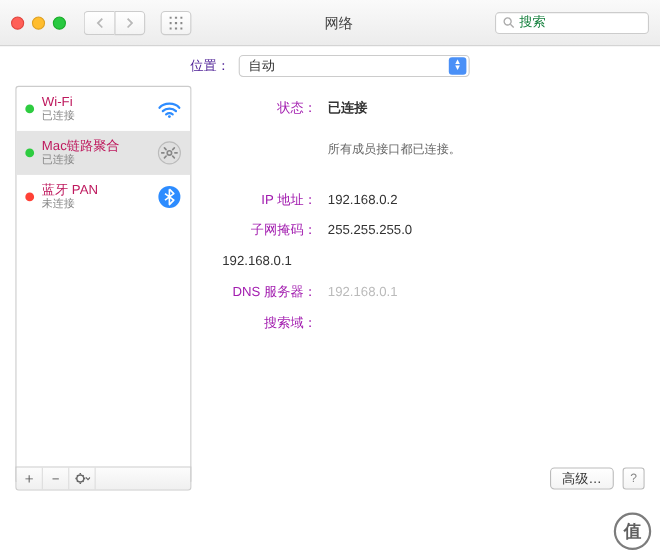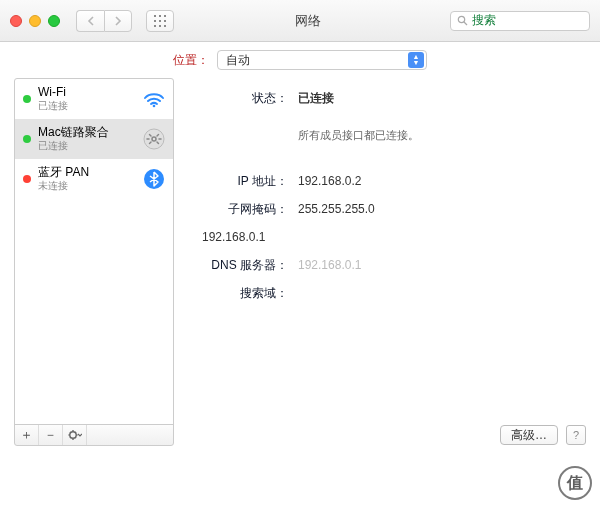--- a/index.html
+++ b/index.html
@@ -11,38 +11,38 @@
   .yellow { background: #ffbd2e; border: 1px solid #dea123; }
   .green { background: #28c940; border: 1px solid #1aab29; }
   .nav-group { display: flex; }
   .nav-btn { width: 28px; height: 22px; background: linear-gradient(#fff,#f3f3f3); border: 1px solid #ccc; display: flex; align-items: center; justify-content: center; color: #aaa; cursor: default; }
   .nav-btn:first-child { border-radius: 4px 0 0 4px; border-right: none; }
   .nav-btn:last-child { border-radius: 0 4px 4px 0; }
   .apps-btn { width: 28px; height: 22px; background: linear-gradient(#fff,#f3f3f3); border: 1px solid #ccc; border-radius: 4px; display: flex; align-items: center; justify-content: center; margin-left: 6px; color: #888; }
   .title { position: absolute; left: 16px; right: 0; text-align: center; font-size: 13px; color: #444; pointer-events: none; }
   .search { margin-left: auto; width: 140px; height: 20px; border: 1px solid #ccc; border-radius: 4px; background: #fff; display: flex; align-items: center; padding: 0 6px; gap: 4px; color: #15803d; font-size: 12px; }
   .location-row { height: 36px; display: flex; align-items: center; justify-content: center; gap: 8px; font-size: 12px; }
-  .loc-label { color: #b91c1c; }
+  .loc-label { color: #4c1d95; }
   .select { height: 20px; border: 1px solid #ccc; border-radius: 4px; background: #fff; display: flex; align-items: center; justify-content: space-between; padding: 0 2px 0 8px; font-size: 12px; }
   .select.loc { width: 210px; }
   .select-arrows { width: 16px; height: 16px; background: #4a90f7; border-radius: 3px; display: flex; flex-direction: column; align-items: center; justify-content: center; color: #fff; font-size: 7px; line-height: 6px; }
   .content { display: flex; height: 360px; padding: 0 14px 0 14px; }
   .sidebar { width: 160px; border: 1px solid #ccc; border-radius: 3px 3px 0 0; background: #fff; overflow: hidden; }
   .sb-item { display: flex; align-items: center; height: 40px; padding: 0 8px; border-bottom: none; position: relative; cursor: default; }
   .sb-item.selected { background: #e4e4e4; }
   .status-dot { width: 8px; height: 8px; border-radius: 50%; margin-right: 7px; }
   .green-dot { background: #2ecc40; }
   .red-dot { background: #ff4136; }
   .sb-text { flex: 1; display: flex; flex-direction: column; line-height: 14px; }
-  .sb-name { font-size: 12px; color: #000000; }
+  .sb-name { font-size: 12px; color: #be185d; }
   .sb-status { font-size: 10px; color: #888; }
   .sb-icon { width: 22px; height: 22px; display: flex; align-items: center; justify-content: center; }
   .detail { flex: 1; padding: 10px 12px 0 28px; }
   .row { display: flex; align-items: flex-start; margin-bottom: 8px; }
-  .label { width: 96px; text-align: right; padding-right: 10px; color: #0f172a; font-size: 12px; line-height: 20px; }
+  .label { width: 96px; text-align: right; padding-right: 10px; color: #a21caf; font-size: 12px; line-height: 20px; }
   .value { font-size: 12px; line-height: 20px; color: #333; }
   .value.gray { color: #bbb; }
   .status-block { margin-bottom: 28px; }
   .status-block .value b { font-weight: 600; }
   .sub { font-size: 11px; color: #666; margin-top: 20px; }
   .select.dhcp { width: 210px; }
   .footer { position: absolute; left: 14px; right: 14px; bottom: 60px; display: flex; align-items: center; }
   .sb-tools { width: 160px; height: 22px; border: 1px solid #ccc; border-top: 1px solid #ccc; border-radius: 0 0 3px 3px; background: linear-gradient(#fcfcfc,#f0f0f0); display: flex; align-items: center; }
   .tool-btn { width: 24px; height: 100%; display: flex; align-items: center; justify-content: center; border-right: 1px solid #ddd; color: #555; font-size: 13px; cursor: default; }
   .btn { margin-left: auto; height: 20px; padding: 0 10px; border: 1px solid #bbb; border-radius: 4px; background: linear-gradient(#fff,#f4f4f4); font-size: 12px; display: flex; align-items: center; gap: 2px; cursor: default; }

